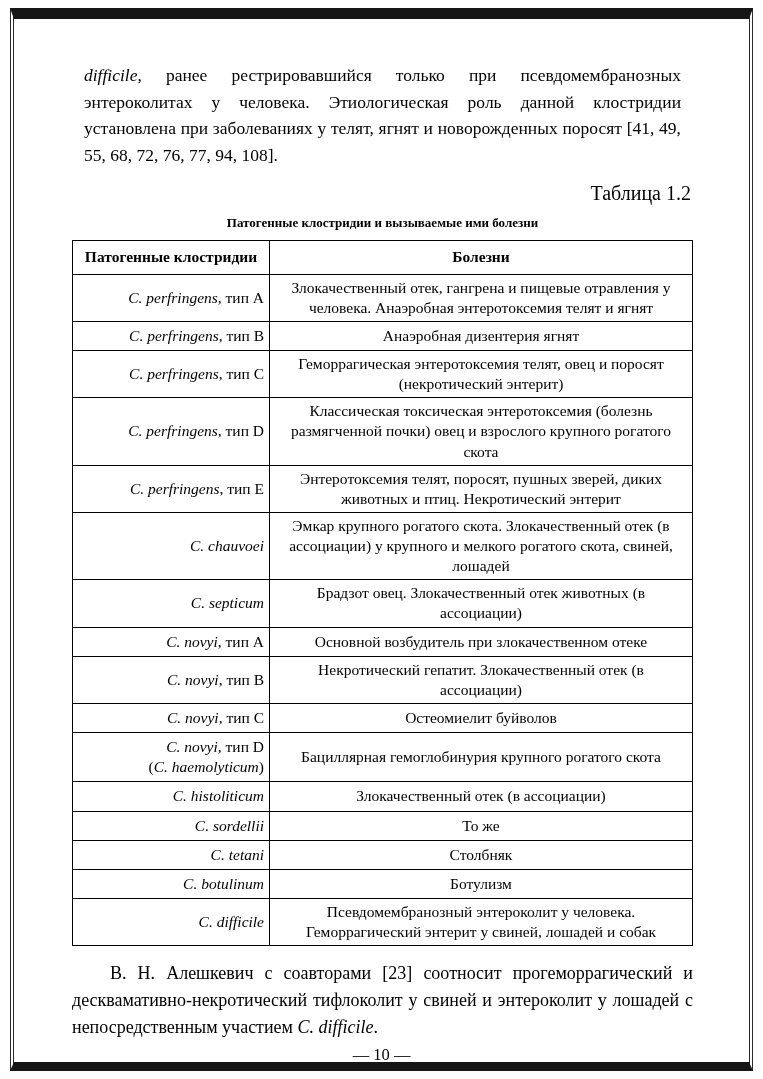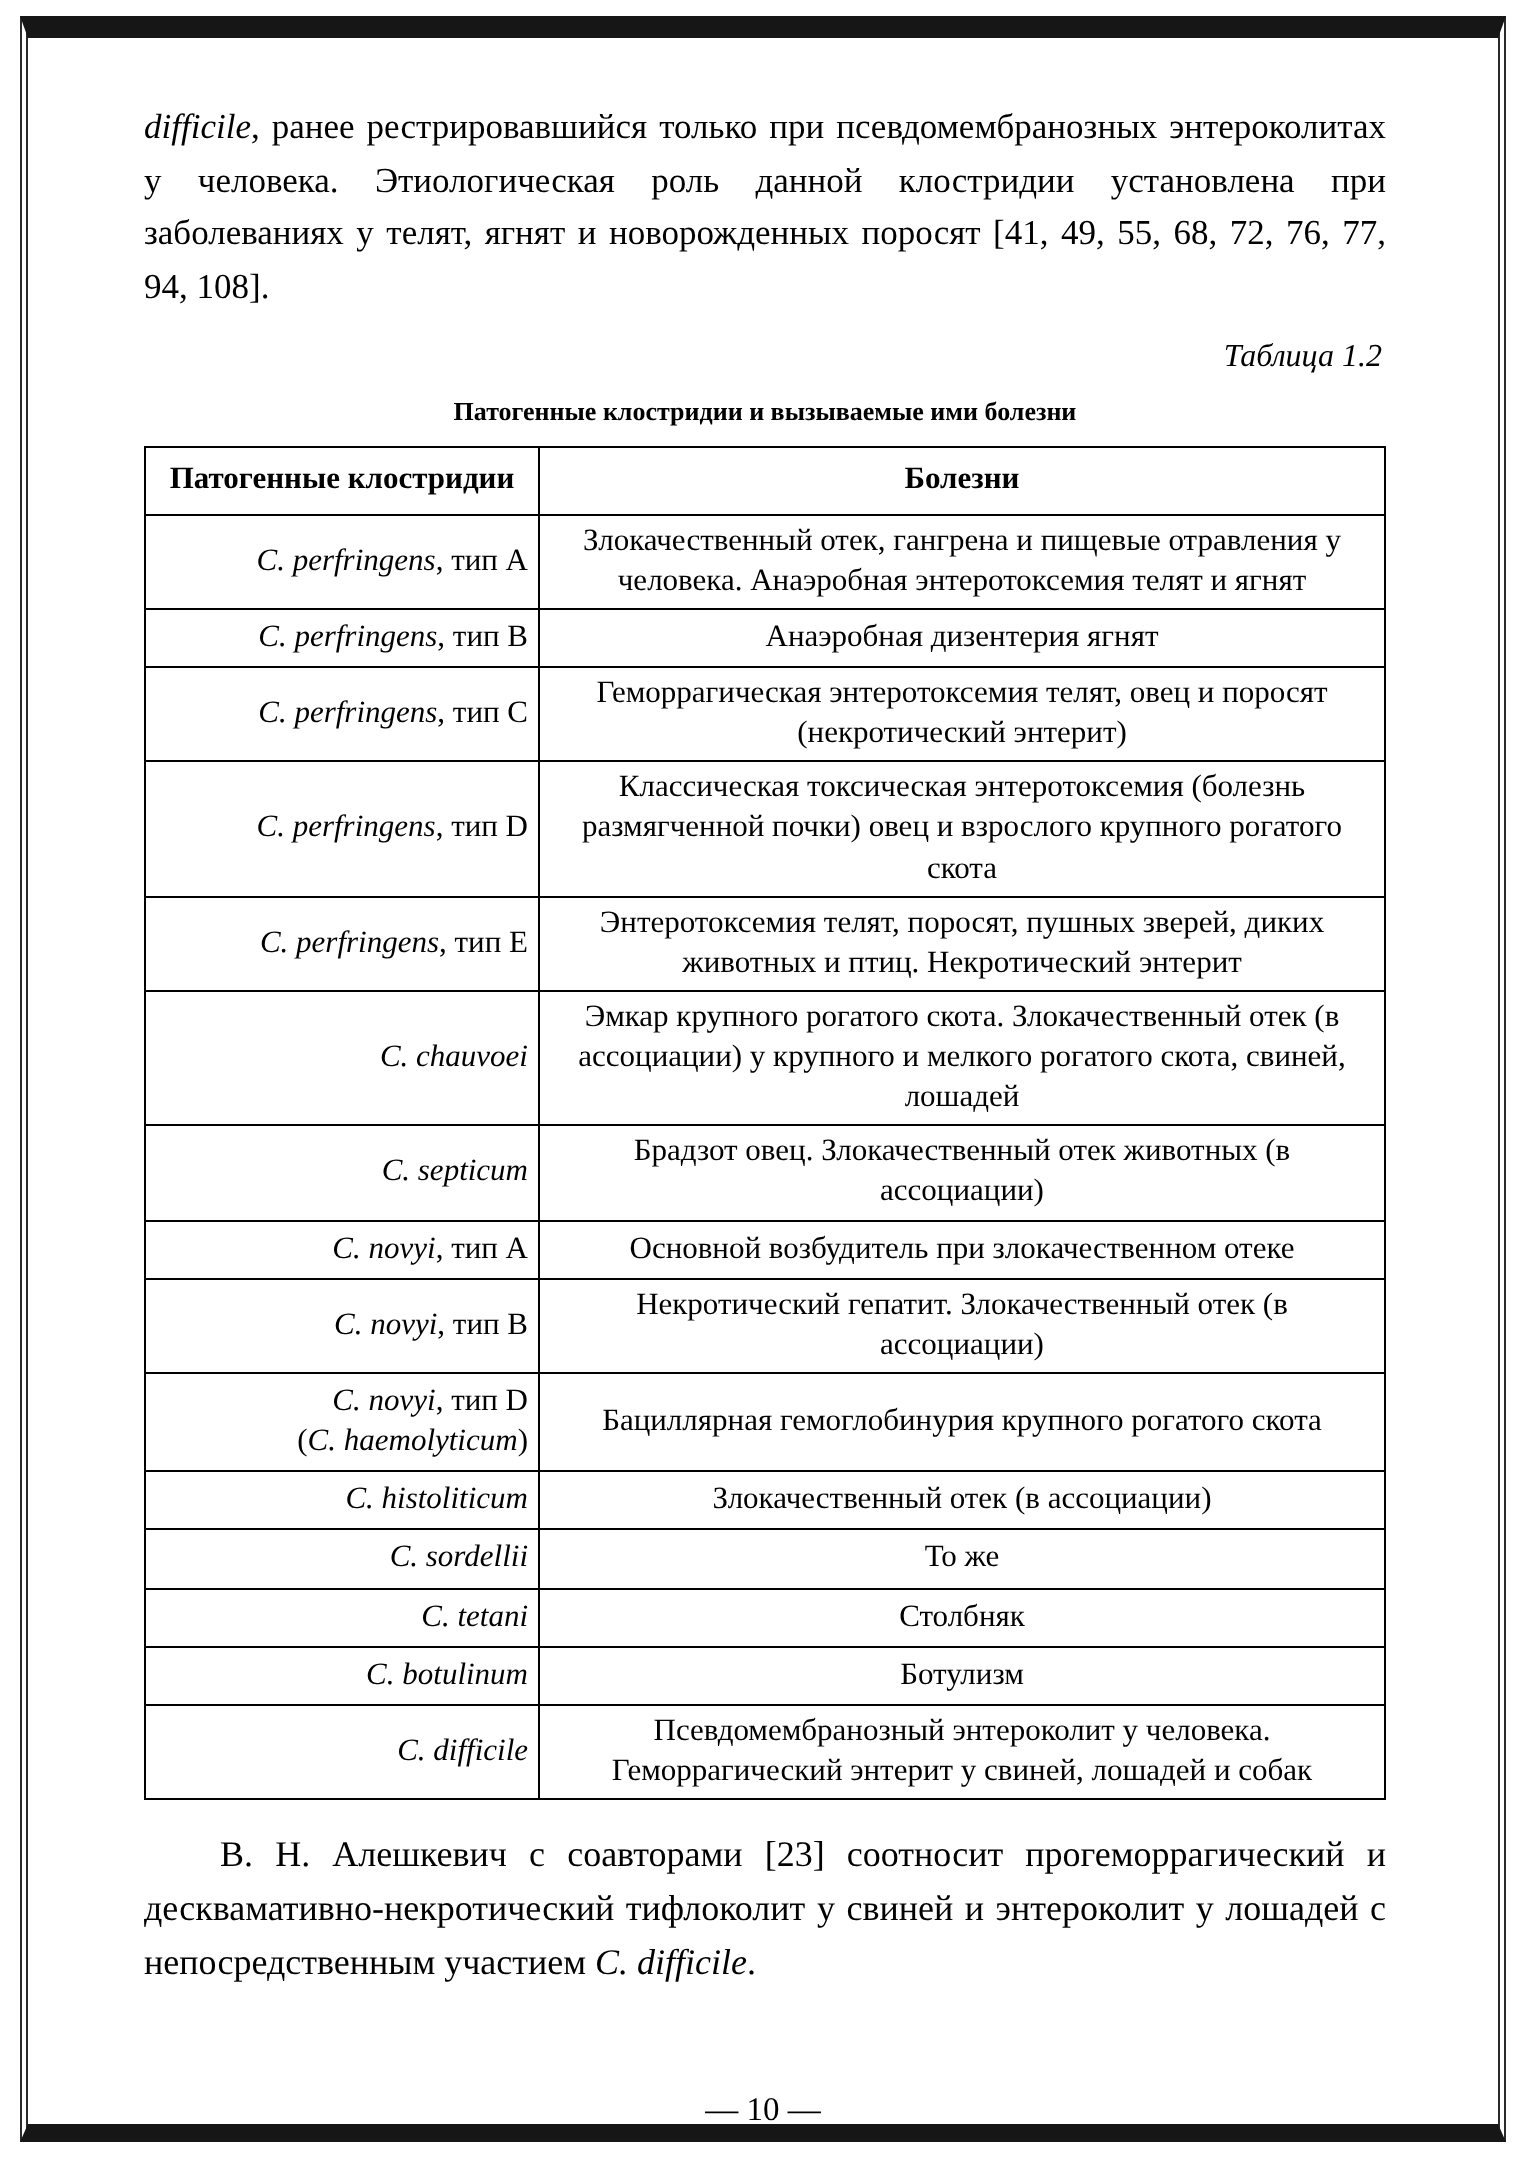--- a/index.html
+++ b/index.html
@@ -23,26 +23,25 @@
     pointer-events:none;
   }
   .content {
     position:absolute;
     left:72px; right:70px; top:50px; bottom:30px;
   }
   .intro {
     font-size:17.5px;
     line-height:1.52;
     text-align:justify;
-    margin:0;
+    margin:12px;
   }
   .table-label {
     text-align:right;
-    font-style:italic;
-    font-size:16px;
+    font-size:20px;
     margin:14px 2px 10px 0;
   }
   .table-title {
     text-align:center;
     font-weight:bold;
     font-size:13px;
     margin:0 0 9px 0;
   }
   table.clostridia {
     width:100%;
@@ -140,20 +139,24 @@
           </tr>
           <tr>
             <td class="pathogen-cell"><i>C. novyi</i><span>, тип A</span></td>
             <td class="disease-cell">Основной возбудитель при злокачественном отеке</td>
           </tr>
           <tr>
             <td class="pathogen-cell"><i>C. novyi</i><span>, тип B</span></td>
             <td class="disease-cell">Некротический гепатит. Злокачественный отек (в ассоциации)</td>
           </tr>
           <tr>
+            <td class="pathogen-cell"><i>C. novyi</i><span>, тип C</span></td>
+            <td class="disease-cell">Остеомиелит буйволов</td>
+          </tr>
+          <tr>
             <td class="pathogen-cell"><i>C. novyi</i><span>, тип D</span><br><span>(</span><i>C. haemolyticum</i><span>)</span></td>
             <td class="disease-cell">Бациллярная гемоглобинурия крупного рогатого скота</td>
           </tr>
           <tr>
             <td class="pathogen-cell"><i>C. histoliticum</i></td>
             <td class="disease-cell">Злокачественный отек (в ассоциации)</td>
           </tr>
           <tr>
             <td class="pathogen-cell"><i>C. sordellii</i></td>
             <td class="disease-cell">То же</td>

